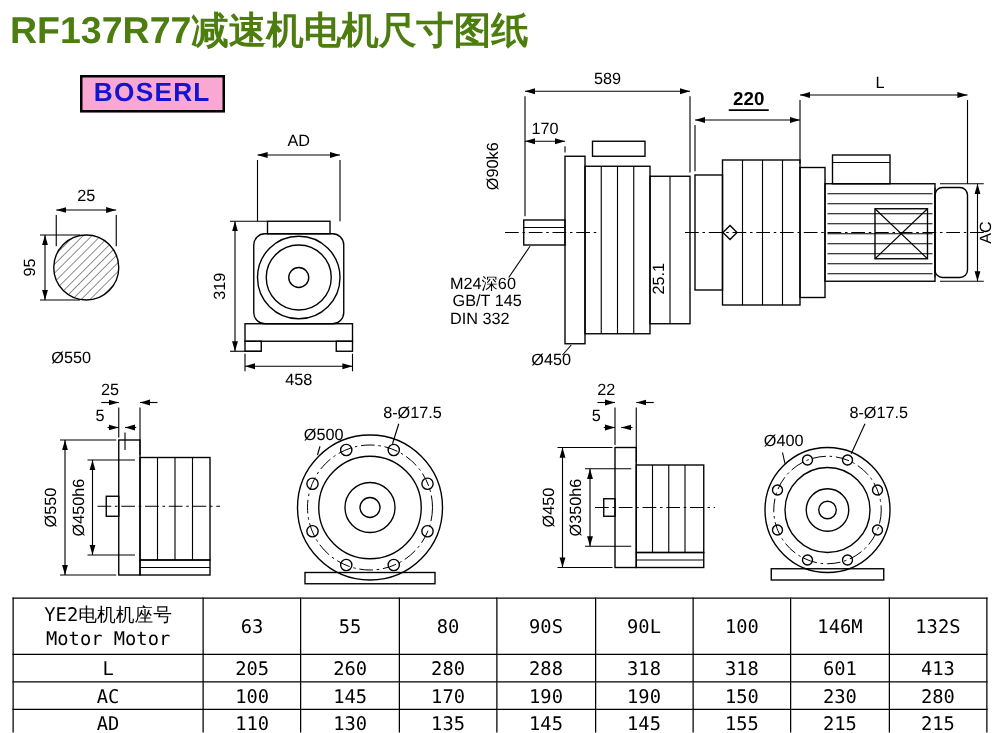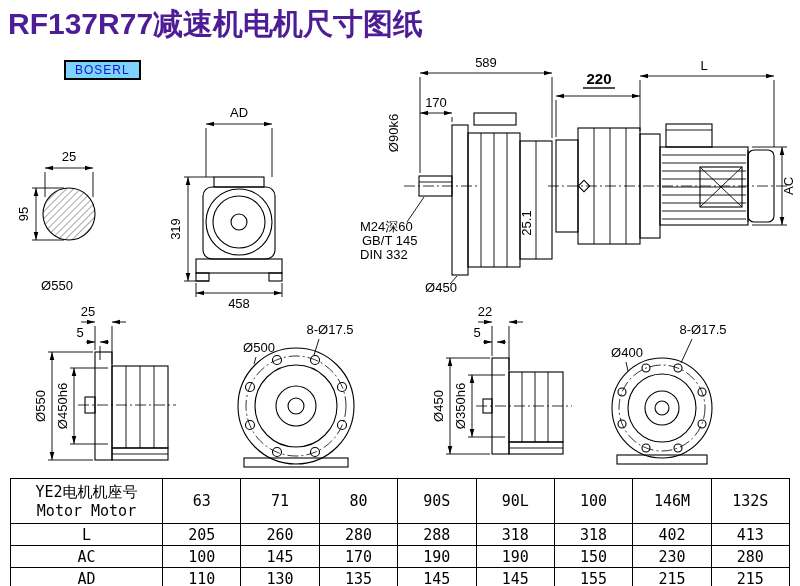--- a/index.html
+++ b/index.html
@@ -1,18 +1,18 @@
 <!DOCTYPE html>
 <html><head>
 <meta charset="utf-8">
 <style>
   html,body{margin:0;padding:0;}
   body{width:800px;height:586px;background:#fff;font-family:"Liberation Sans",sans-serif;position:relative;overflow:hidden;}
-  .title{position:absolute;left:8px;top:4px;font-size:30px;font-weight:bold;color:#4c1d95;white-space:nowrap;}
-  .logo{position:absolute;left:64px;top:60px;border:2px solid #000;padding:1px 9px;color:#1414cc;font-weight:normal;font-size:12px;letter-spacing:1px;background:#7dd3fc;}
+  .title{position:absolute;left:8px;top:4px;font-size:30px;font-weight:bold;color:#4d7c0f;white-space:nowrap;}
+  .logo{position:absolute;left:64px;top:60px;border:2px solid #000;padding:1px 9px;color:#1414cc;font-weight:bold;font-size:21px;letter-spacing:1px;background:#f9a8d4;}
   svg.canvas{position:absolute;left:0;top:0;}
   svg text{font-family:"Liberation Sans",sans-serif;font-size:13px;fill:#000;stroke:none;}
   svg text.b{font-weight:bold;font-size:15px;}
   .s{fill:none;stroke:#000;stroke-width:1.1;}
   .dim,.dimO,.thin{fill:none;stroke:#000;stroke-width:0.9;}
   .dim{marker-start:url(#arr);marker-end:url(#arr);}
   .dimO{marker-end:url(#arr);}
   .cl{fill:none;stroke:#000;stroke-width:0.8;stroke-dasharray:11 3 2 3;}
   .tblwrap{position:absolute;left:10px;top:478px;width:780px;}
   table{width:100%;border-collapse:collapse;table-layout:fixed;font-family:"DejaVu Sans Mono",monospace;font-size:15px;color:#000;}
@@ -245,37 +245,37 @@
     <colgroup>
         <col style="width:152px">
       </colgroup>
     <tbody>
         <tr class="hd">
       <td>
         <div>YE2电机机座号</div>
         <div>Motor Motor</div>
       </td>
       <td>63</td>
-      <td>71</td>
+      <td>55</td>
       <td>80</td>
       <td>90S</td>
       <td>90L</td>
       <td>100</td>
       <td>146M</td>
       <td>132S</td>
     </tr>
     <tr>
       <td>L</td>
       <td>205</td>
       <td>260</td>
       <td>280</td>
       <td>288</td>
       <td>318</td>
       <td>318</td>
-      <td>402</td>
+      <td>601</td>
       <td>413</td>
     </tr>
     <tr>
       <td>AC</td>
       <td>100</td>
       <td>145</td>
       <td>170</td>
       <td>190</td>
       <td>190</td>
       <td>150</td>

